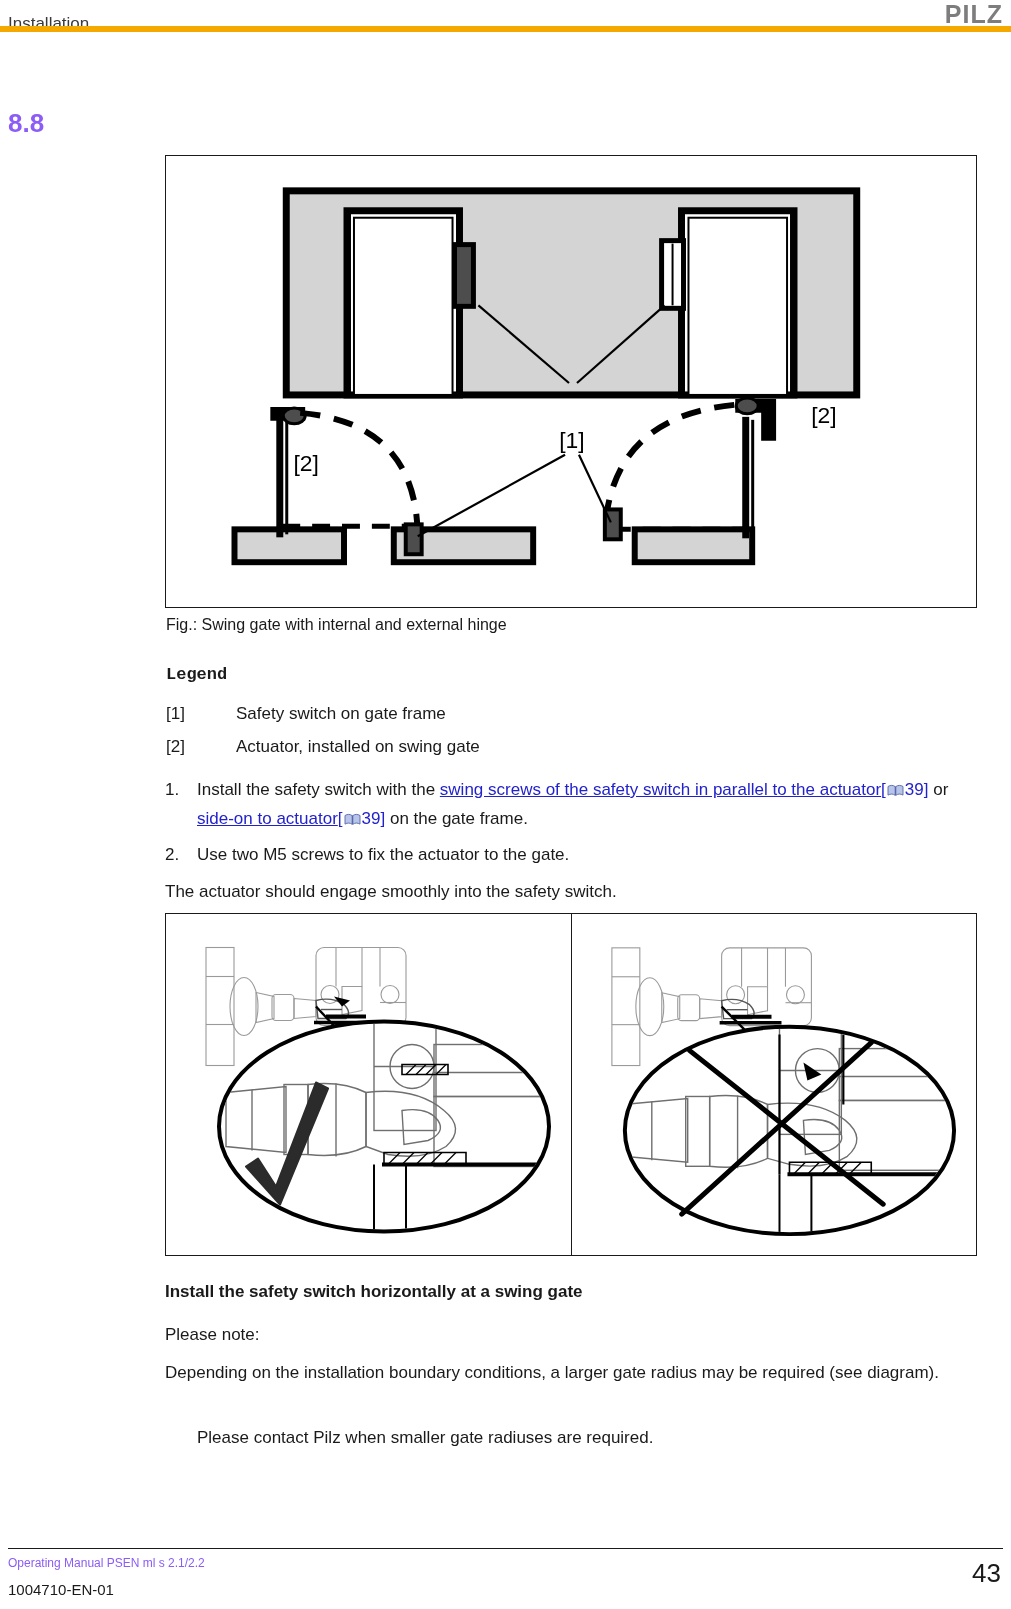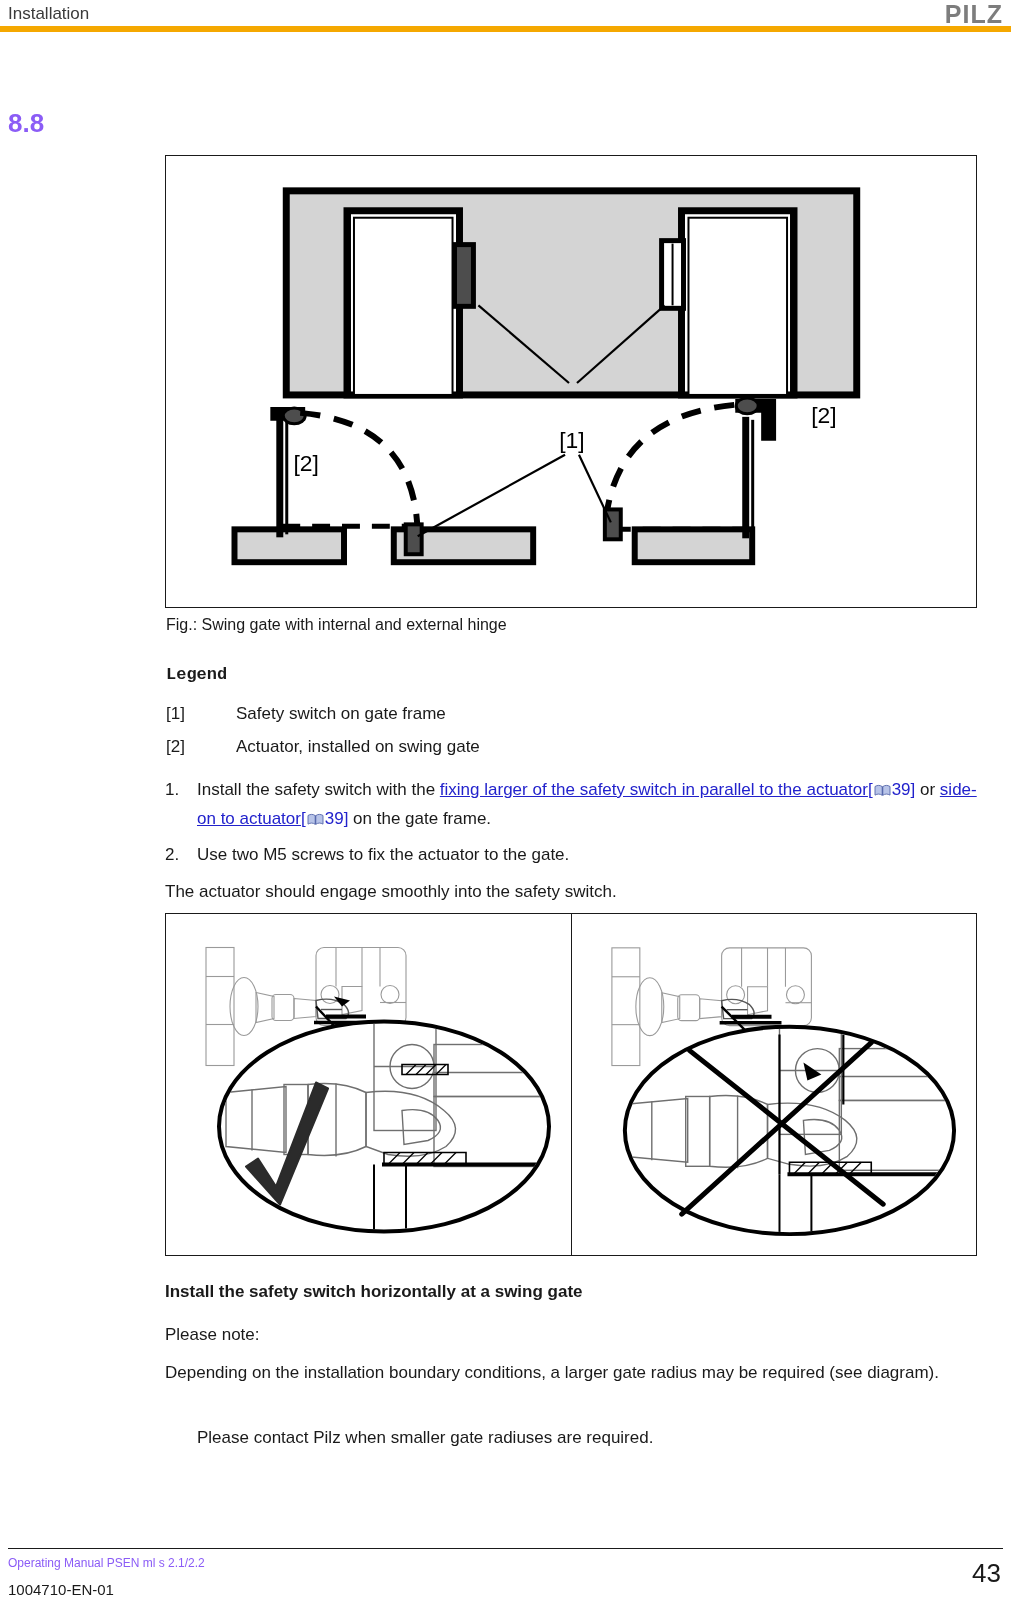--- a/index.html
+++ b/index.html
@@ -18,21 +18,21 @@
 
   
   .page-header {
     position: absolute;
     left: 0; top: 0;
     width: 1011px;
     height: 30px;
   }
   .header-title {
     position: absolute;
-    left: 8px; top: 4px;
+    left: 8px; top: 14px;
     font-size: 17px;
     color: #3a3a3a;
     letter-spacing: 0px;
   }
   .brand-logo {
     position: absolute;
     right: 8px; top: 0px;
     font-size: 25px;
     font-weight: bold;
     color: #7d7d7d;
@@ -300,21 +300,21 @@
   <span class="lg-key">[1]</span>
   <span class="lg-val">Safety switch on gate frame</span>
 </div>
 <div class="legend-row" id="legend-row-1">
   <span class="lg-key">[2]</span>
   <span class="lg-val">Actuator, installed on swing gate</span>
 </div>
 
 <div class="step" id="step-0">
   <span class="step-num">1.</span>
-  <span class="step-text"><span>Install the safety switch with the </span><a class="doclink" href="#">fixing larger of the safety switch in parallel to the actuator</a><span class="bookref"><span>[</span><svg class="book-icon" viewBox="0 0 17 13">
+  <span class="step-text"><span>Install the safety switch with the </span><a class="doclink" href="#">swing screws of the safety switch in parallel to the actuator</a><span class="bookref"><span>[</span><svg class="book-icon" viewBox="0 0 17 13">
         <path d="M1 2.5 C3.4 1 6 1 8.2 2.6 L8.2 11.3 C6 9.7 3.4 9.7 1 11.1 Z" fill="#b8c4e8" stroke="#5566aa" stroke-width="0.9"></path>
         <path d="M16 2.5 C13.6 1 11 1 8.8 2.6 L8.8 11.3 C11 9.7 13.6 9.7 16 11.1 Z" fill="#b8c4e8" stroke="#5566aa" stroke-width="0.9"></path>
         <line x1="8.5" y1="2.6" x2="8.5" y2="11.3" stroke="#5566aa" stroke-width="0.9"></line>
       </svg><span>39</span><span>]</span></span><span> or </span><a class="doclink" href="#">side-on to actuator</a><span class="bookref"><span>[</span><svg class="book-icon" viewBox="0 0 17 13">
         <path d="M1 2.5 C3.4 1 6 1 8.2 2.6 L8.2 11.3 C6 9.7 3.4 9.7 1 11.1 Z" fill="#b8c4e8" stroke="#5566aa" stroke-width="0.9"></path>
         <path d="M16 2.5 C13.6 1 11 1 8.8 2.6 L8.8 11.3 C11 9.7 13.6 9.7 16 11.1 Z" fill="#b8c4e8" stroke="#5566aa" stroke-width="0.9"></path>
         <line x1="8.5" y1="2.6" x2="8.5" y2="11.3" stroke="#5566aa" stroke-width="0.9"></line>
       </svg><span>39</span><span>]</span></span><span> on the gate frame.</span></span>
 </div>
 

